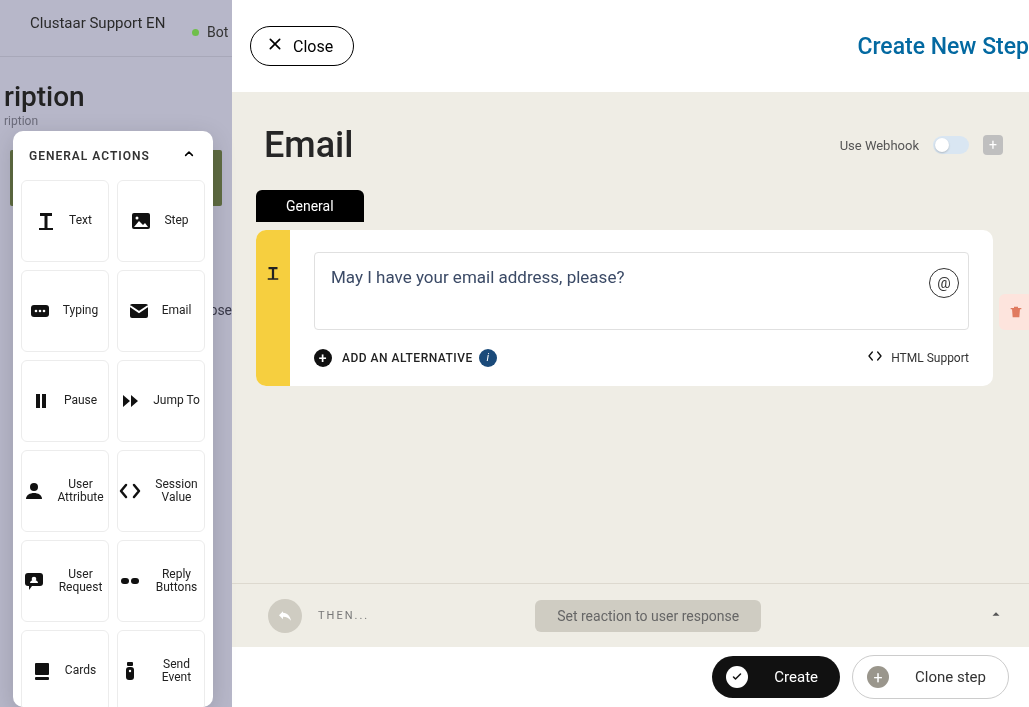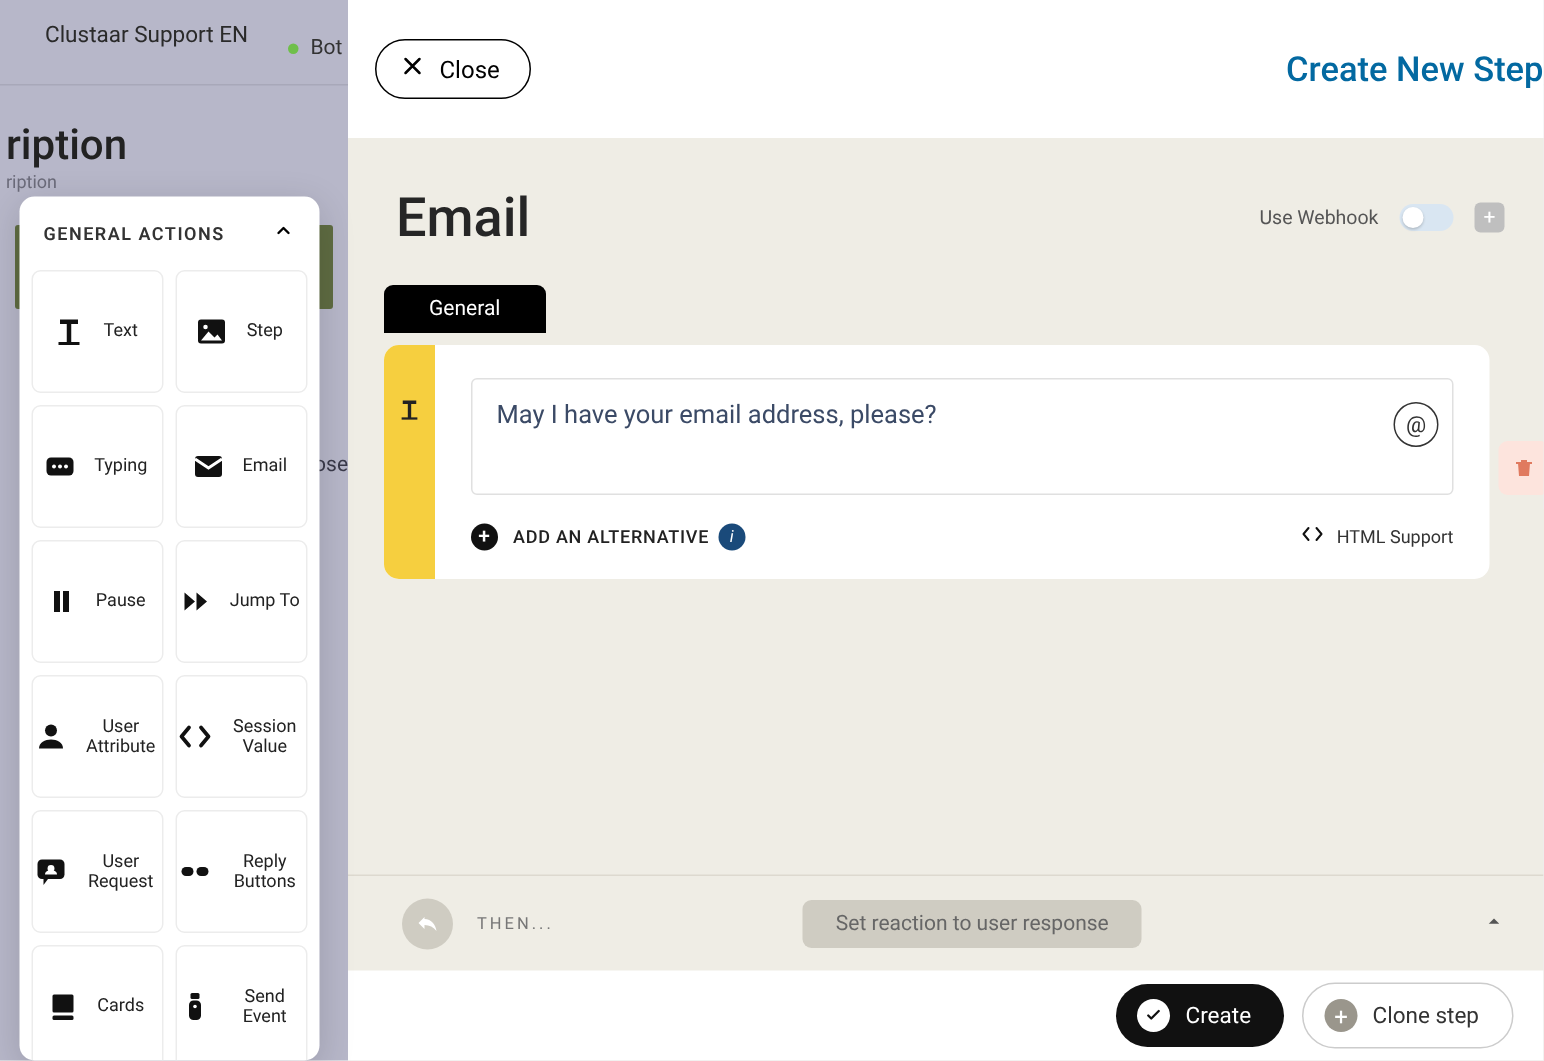--- a/index.html
+++ b/index.html
@@ -234,21 +234,21 @@
   .rb-caret { margin-left:auto; color:#555; cursor:pointer;}
 
   
   .footer {
     position:absolute; left:0; right:0; bottom:0; height:60px;
     background:#fff;
     display:flex; align-items:center; justify-content:flex-end; gap:12px;
     padding: 0 20px;
   }
   .btn {
-    display:flex;align-items:center;gap:10px;
+    display:flex;align-items:center;gap:26px;
     border-radius: 22px; padding: 10px 22px 10px 14px;
     font-size:15px;cursor:pointer;border:none;
   }
   .btn .bcirc{width:22px;height:22px;border-radius:50%;display:flex;align-items:center;justify-content:center;}
   .btn-create { background:#111;color:#fff; }
   .btn-create .bcirc{background:#fff;color:#111;}
   .btn-clone { background:#fff;color:#333;border:1px solid #ccc; }
   .btn-clone .bcirc{background:#9a968c;color:#fff;}
 
   .chev-up { cursor:pointer; }

